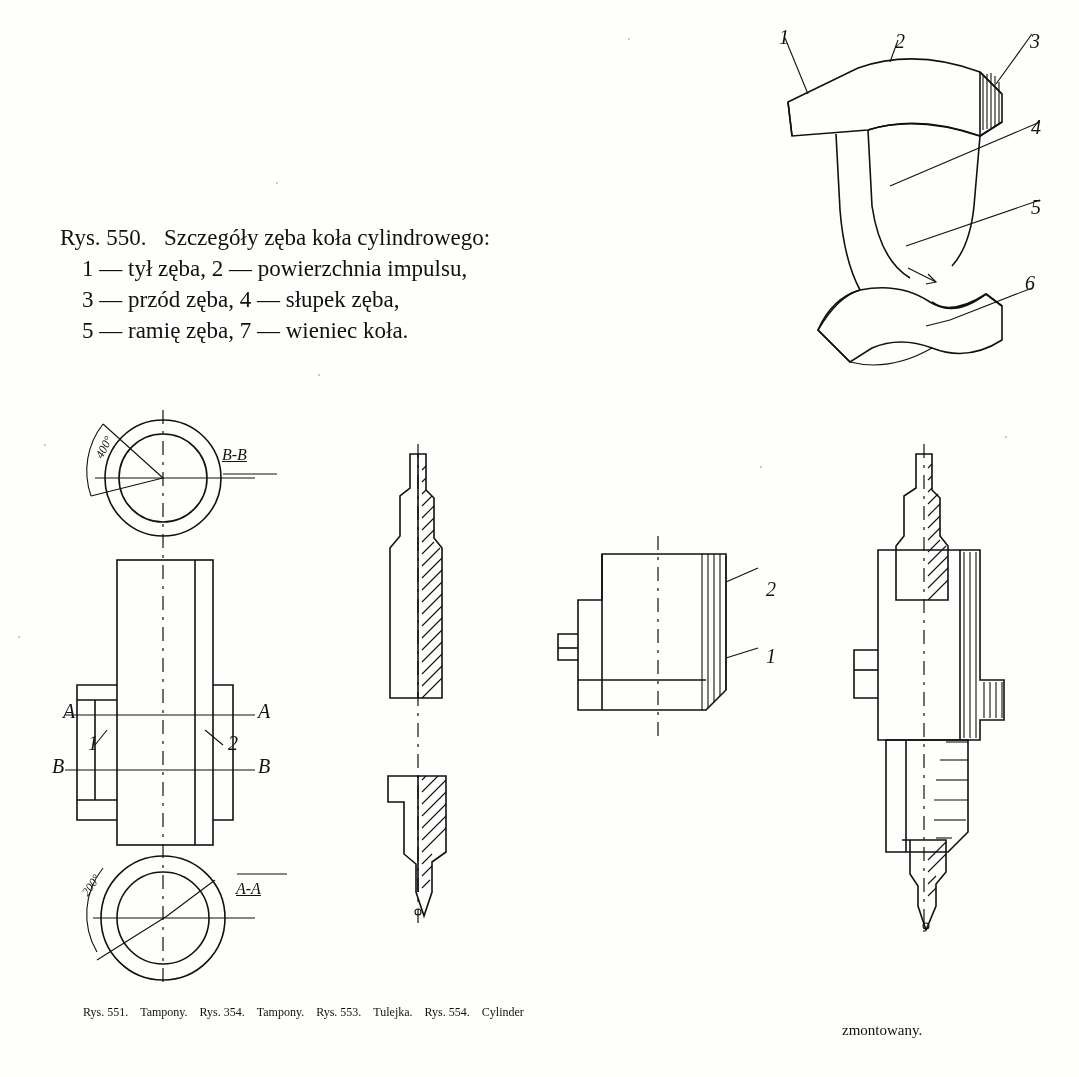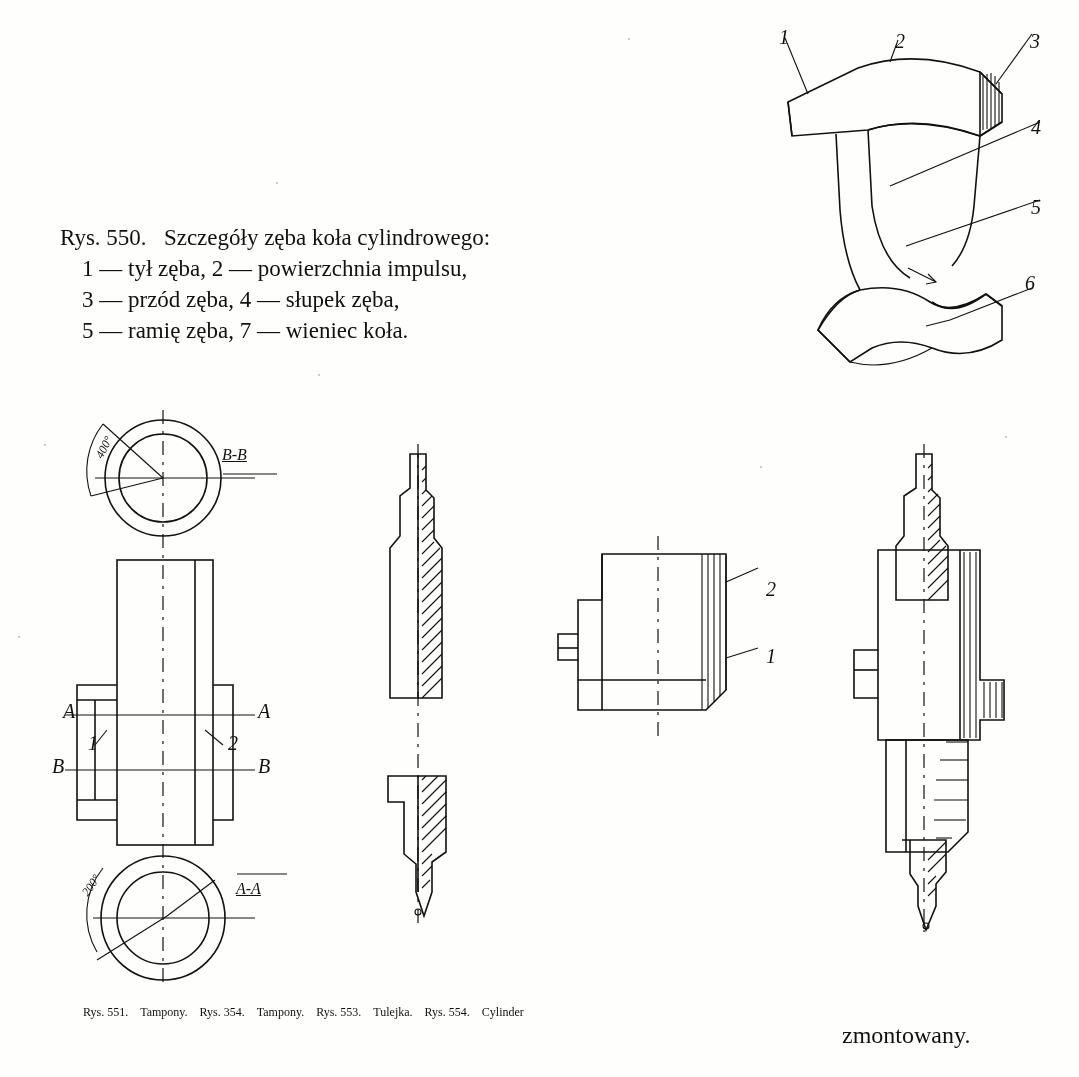--- a/index.html
+++ b/index.html
@@ -19,21 +19,21 @@
 
   
   #caption-550{left:60px;top:222px;}
   #caption-550 .l1{padding-left:0px;}
   #caption-550 .l2{padding-left:22px;}
 
   
   #bottom-captions{left:50px;top:1005px;width:1010px;}
   #bottom-captions .row{display:flex;gap:12px;align-items:baseline;font-size:12px;white-space:nowrap;margin-left:33px;}
   #bottom-captions .row span{white-space:nowrap;}
-  #bottom-captions .second{margin-left:792px;margin-top:2px;font-size:24px;font-family:Liberation Serif, serif;}
+  #bottom-captions .second{margin-left:792px;margin-top:2px;font-size:15px;font-family:Liberation Serif, serif;}
 
   
   .lab{font-size:20px;font-style:italic;}
   .lab-up{font-size:16px;font-style:italic;text-decoration:underline;}
   .ang{font-size:12px;font-style:italic;}
 
   svg{display:block;}
   .ln{stroke:#111;fill:none;stroke-width:1.6;}
   .ln-thin{stroke:#111;fill:none;stroke-width:1.1;}
   .ln-dash{stroke:#111;fill:none;stroke-width:1.2;stroke-dasharray:14 7 3 7;}

